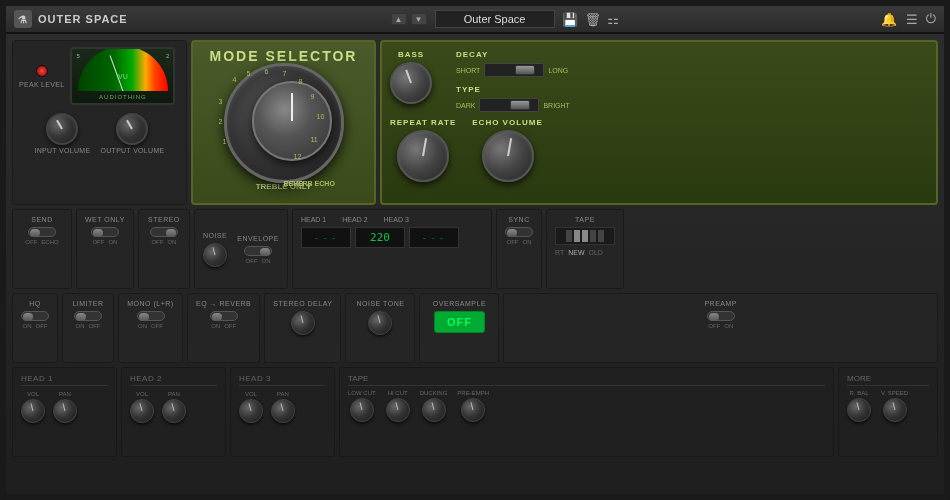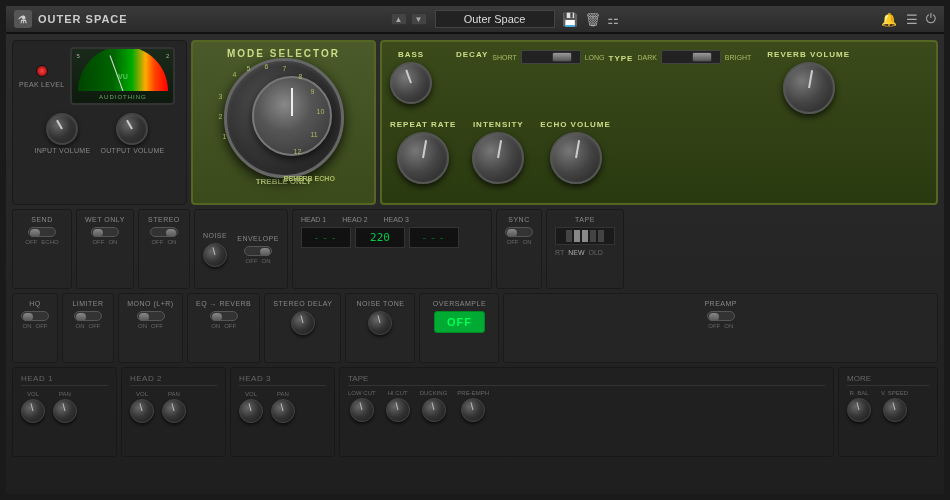--- a/index.html
+++ b/index.html
@@ -220,21 +220,21 @@
       border-radius: 4px;
       width: 185px;
       display: flex;
       flex-direction: column;
       align-items: center;
       padding: 6px;
       position: relative;
     }
     .mode-title {
       color: #ccdd88;
-      font-size: 10px;
+      font-size: 14px;
       font-weight: bold;
       letter-spacing: 2px;
       margin-bottom: 4px;
     }
     .mode-dial-area {
       position: relative;
       width: 130px; height: 110px;
     }
     .mode-dial-bg {
       width: 120px; height: 120px;
@@ -329,21 +329,21 @@
       position: absolute;
       top: 50%; left: 50%;
       width: 2px; height: 18px;
       background: #ccc;
       transform-origin: bottom center;
       transform: translate(-50%, -100%) rotate(10deg);
     }
 
     .decay-reverb-section {
       display: flex;
-      flex-direction: row;
+      flex-direction: column;
       gap: 4px;
       margin-left: 8px;
     }
     .slider-row {
       display: flex;
       align-items: center;
       gap: 4px;
     }
     .slider-end-label {
       color: #aabb66;
@@ -741,32 +741,24 @@
             </div>
             <span class="knob-label" style="margin-top:4px;">TYPE</span>
             <div class="slider-row">
               <span class="slider-end-label">DARK</span>
               <div class="mini-slider">
                 <div class="mini-slider-thumb"></div>
               </div>
               <span class="slider-end-label">BRIGHT</span>
             </div>
           </div>
-          <div class="knob-group">
-            <span class="knob-label">REVERB VOLUME</span>
-            <div class="knob-lg"></div>
-          </div>
         </div>
         <div class="right-bottom-row">
           <div class="knob-group">
             <span class="knob-label">REPEAT RATE</span>
-            <div class="knob-lg"></div>
-          </div>
-          <div class="knob-group">
-            <span class="knob-label">INTENSITY</span>
             <div class="knob-lg"></div>
           </div>
           <div class="knob-group">
             <span class="knob-label">ECHO VOLUME</span>
             <div class="knob-lg"></div>
           </div>
         </div>
       </div>
     </div>
 

